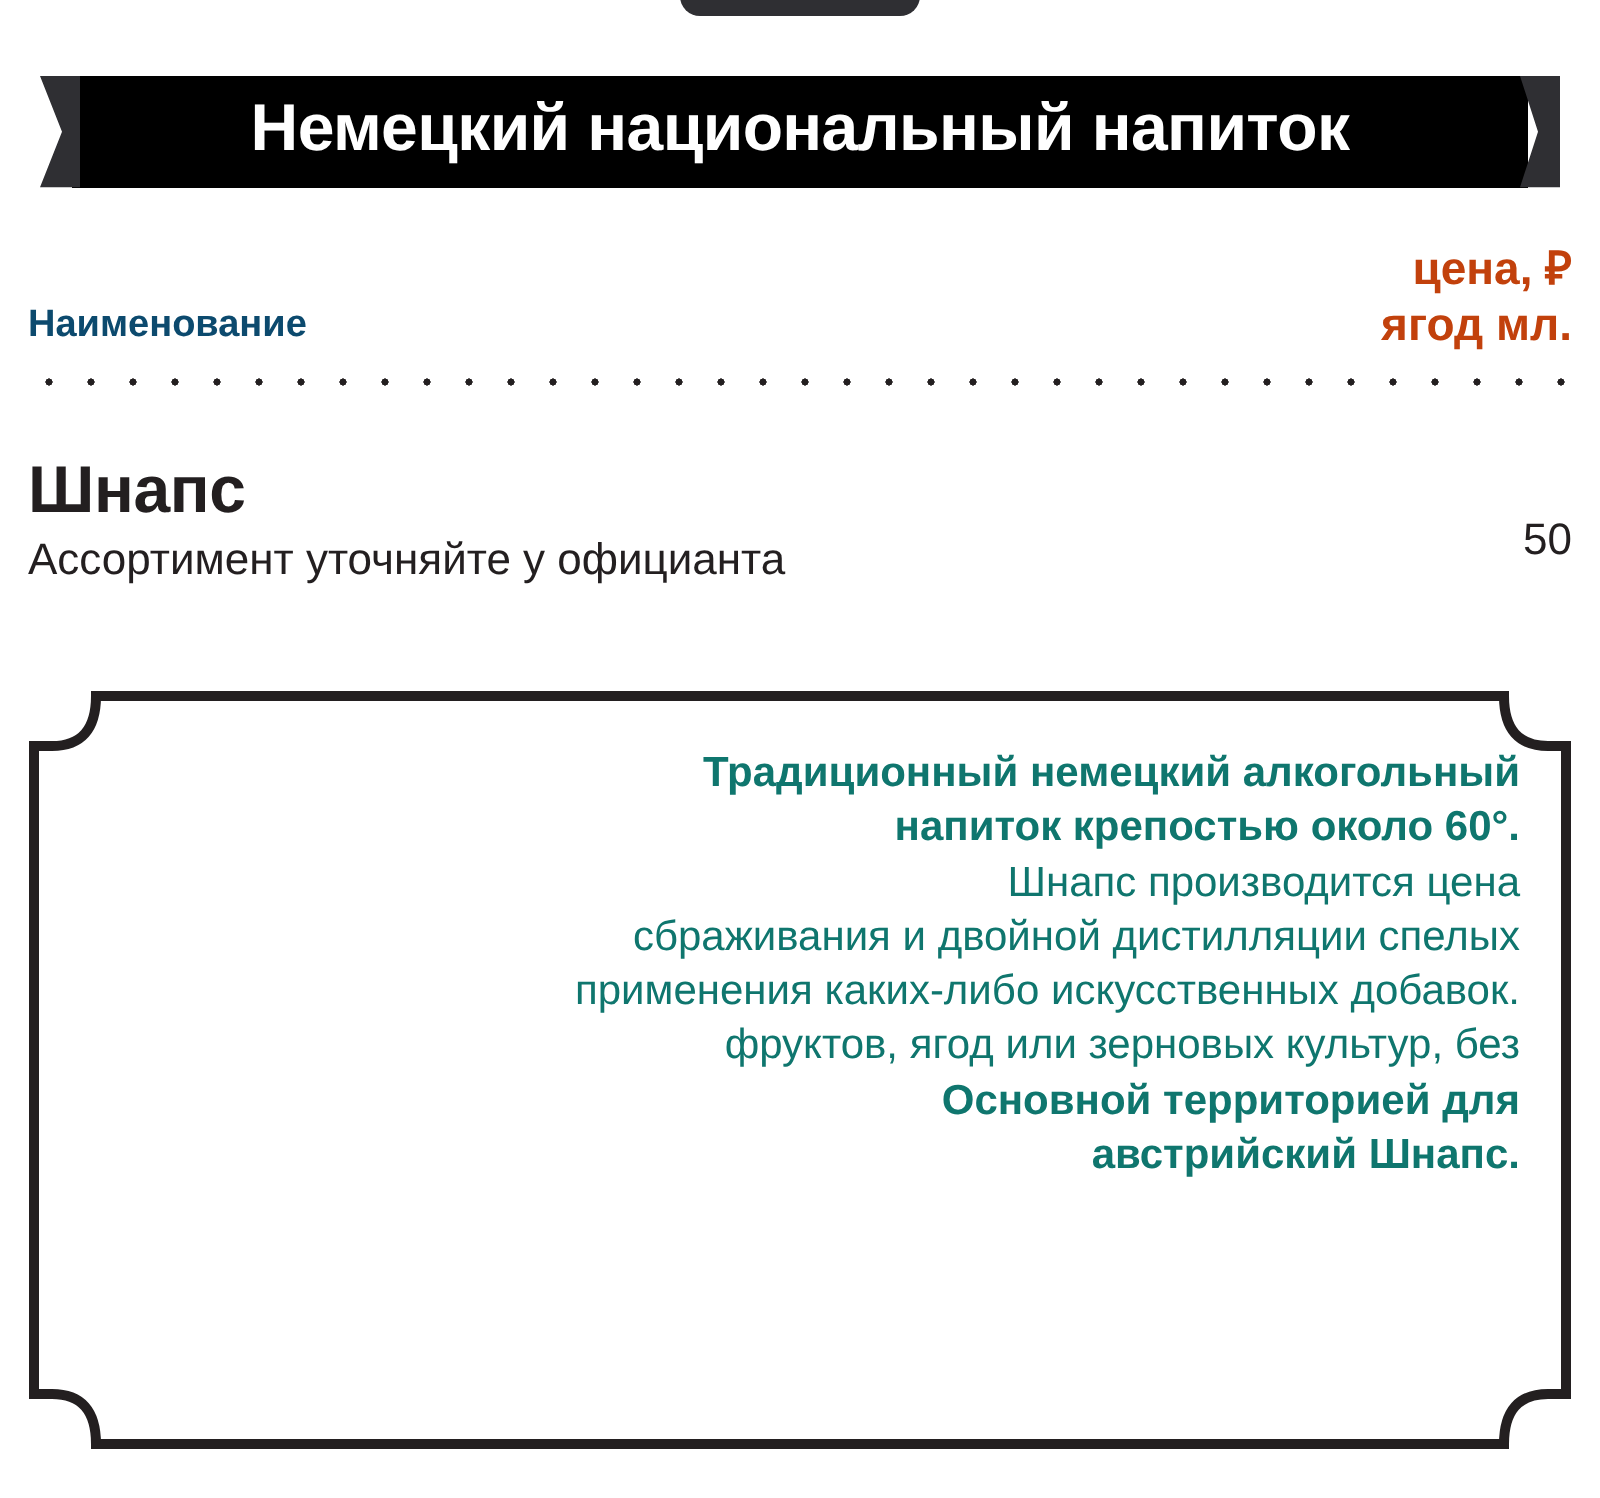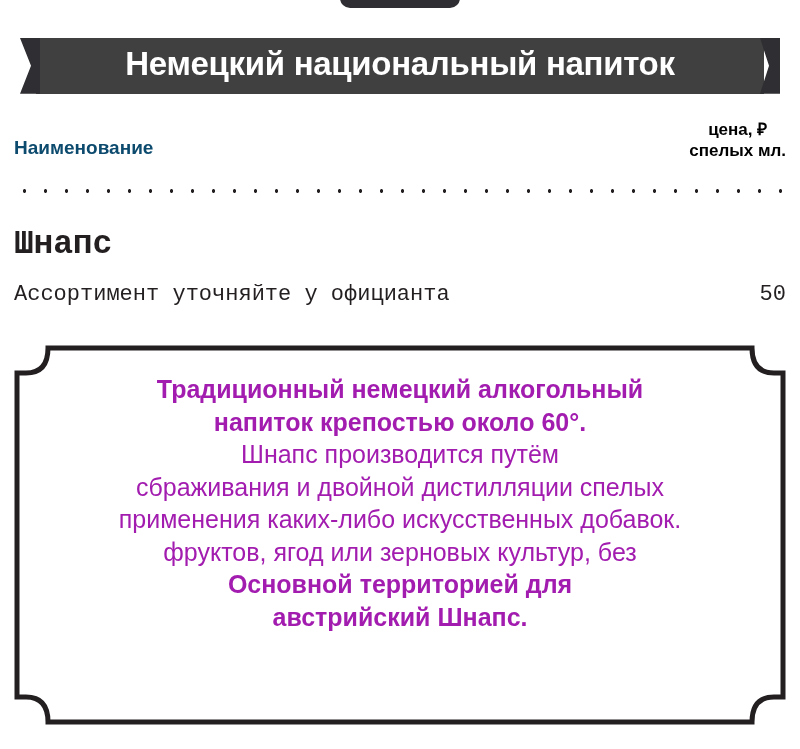--- a/index.html
+++ b/index.html
@@ -32,21 +32,21 @@
   .banner-wrap {
     position: absolute;
     top: 38px;
     left: 0;
     width: 800px;
     display: flex;
     justify-content: center;
   }
   .banner {
     position: relative;
-    background: #404040;
+    background: #000000;
     color: #ffffff;
     padding: 9px 44px 12px 44px;
     min-width: 640px;
     text-align: center;
   }
   .banner-title {
     font-size: 33px;
     font-weight: bold;
     letter-spacing: -0.3px;
     line-height: 1.05;
@@ -81,25 +81,25 @@
     align-items: flex-end;
     justify-content: space-between;
   }
   .col-head-left {
     font-size: 19px;
     font-weight: bold;
     color: #0c4a6e;
     padding-bottom: 2px;
   }
   .col-head-right {
-    font-size: 17px;
-    font-weight: bold;
-    text-align: center;
+    font-size: 23px;
+    font-weight: bold;
+    text-align: right;
     line-height: 1.22;
-    color: #000000;
+    color: #c2410c;
   }
 
   
   .dots {
     position: absolute;
     top: 188px;
     left: 14px;
     right: 14px;
     height: 6px;
     background-image: radial-gradient(circle, #231f20 1.7px, rgba(0,0,0,0) 1.9px);
@@ -109,36 +109,35 @@
   }
 
   
   .item-row {
     position: absolute;
     top: 228px;
     left: 14px;
     right: 14px;
     display: flex;
     justify-content: space-between;
-    align-items: flex-end;
-    font-family: Liberation Mono, monospace;
+    align-items: center;
   }
   .item-left {
     max-width: 600px;
   }
   .item-name {
     font-size: 33px;
     font-weight: bold;
     line-height: 1.04;
     letter-spacing: -0.2px;
   }
   .item-desc {
     font-size: 22px;
     line-height: 1.15;
-    margin-top: 20px;
+    margin-top: 5px;
   }
   .item-right {
     text-align: right;
     padding-top: 2px;
   }
   .item-price {
     font-size: 33px;
     font-weight: bold;
     line-height: 1.0;
     letter-spacing: -0.5px;
@@ -162,24 +161,24 @@
     position: absolute;
     inset: 0;
     width: 100%;
     height: 100%;
   }
   .plaque-text {
     position: absolute;
     left: 26px;
     right: 26px;
     top: 28px;
-    text-align: center;
-    font-size: 25px;
+    text-align: right;
+    font-size: 21px;
     line-height: 1.30;
-    color: #a21caf;
+    color: #0f766e;
   }
   .plaque-text p {
     margin: 0;
   }
   .plaque-text .b {
     font-weight: bold;
   }
 </style>
 </head>
 <body>
@@ -189,21 +188,21 @@
 <div class="banner-wrap">
   <div class="banner">
     <div class="banner-title">Немецкий национальный напиток</div>
   </div>
 </div>
 
 <div class="col-head">
   <div class="col-head-left">Наименование</div>
   <div class="col-head-right">
     <div>цена, ₽</div>
-    <div>спелых мл.</div>
+    <div>ягод мл.</div>
   </div>
 </div>
 
 <div class="dots"></div>
 
 <div class="item-row">
   <div class="item-left">
     <div class="item-name">Шнапс</div>
     <div class="item-desc">Ассортимент уточняйте у официанта</div>
   </div>
@@ -224,20 +223,20 @@
              L 34 377
              Q 34 352 12 352
              L 3 352
              L 3 28
              L 12 28
              Q 34 28 34 3 Z" fill="none" stroke="#231f20" stroke-width="5"></path>
   </svg>
   <div class="plaque-text">
     <p class="b">Традиционный немецкий алкогольный</p>
     <p class="b">напиток крепостью около 60°.</p>
-    <p>Шнапс производится путём</p>
+    <p>Шнапс производится цена</p>
     <p>сбраживания и двойной дистилляции спелых</p>
     <p>применения каких-либо искусственных добавок.</p>
     <p>фруктов, ягод или зерновых культур, без</p>
     <p class="b">Основной территорией для</p>
     <p class="b">австрийский Шнапс.</p>
   </div>
 </div>
 
 </body></html>

